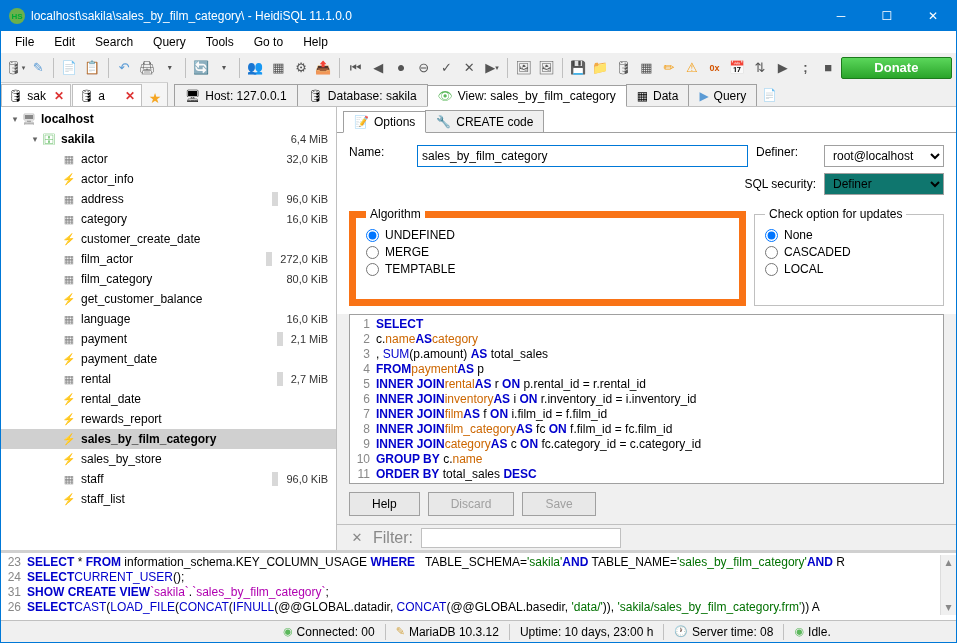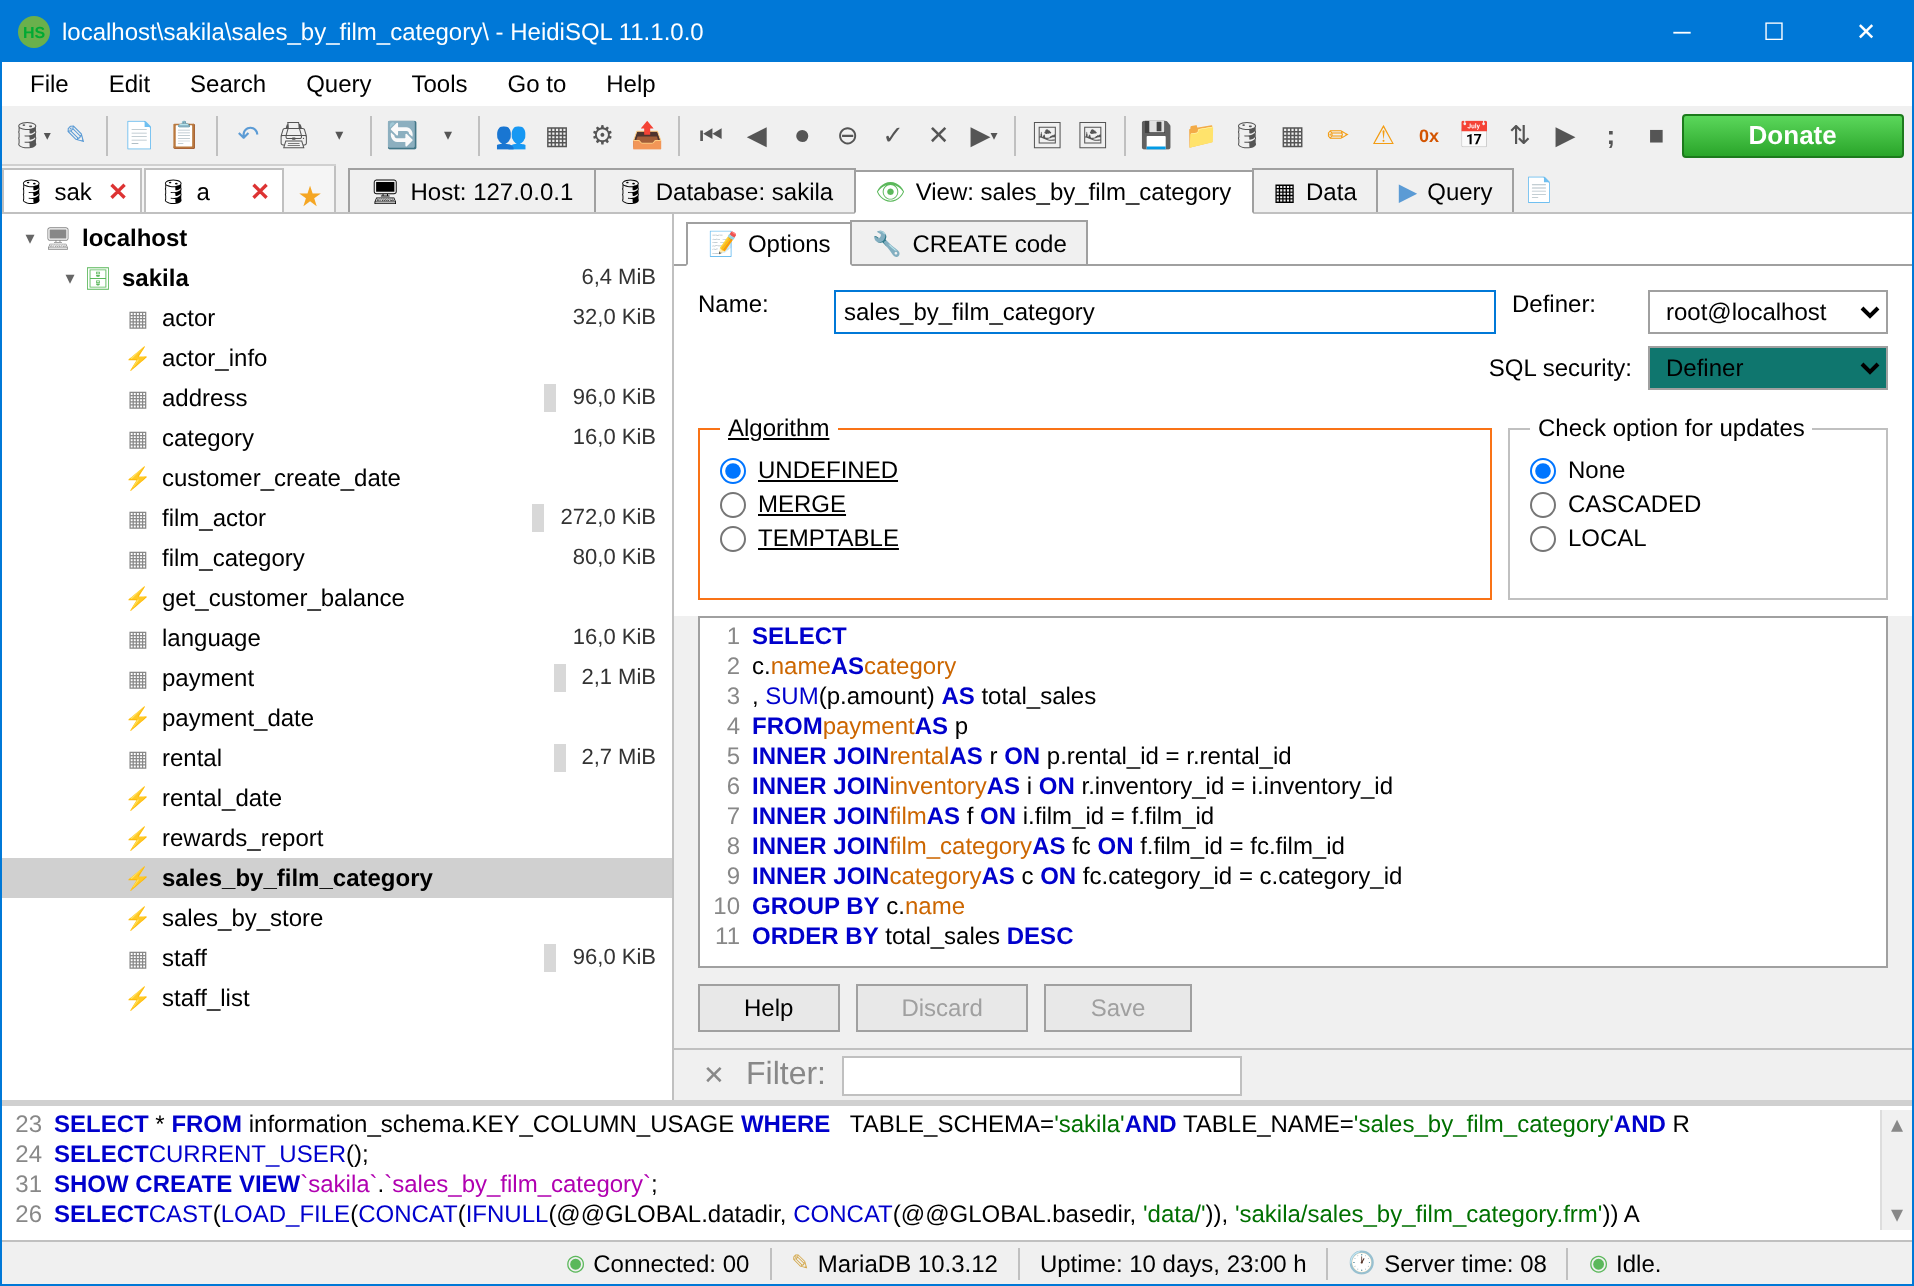--- a/index.html
+++ b/index.html
@@ -39,21 +39,21 @@
 .sub-tab { height: 22px; padding: 0 10px; display: flex; align-items: center; gap: 5px; border: 1px solid #a0a0a0; border-bottom: none; background: #f0f0f0; font-size: 12px; margin-right: -1px;}
 .sub-tab.active { background: #fff; border-bottom: 1px solid #fff; margin-bottom: -1px; z-index:1; }
 .form-area { background: #fff; padding: 12px 12px 0 12px; display: flex; flex-direction: column; }
 .form-row1 { display: flex; align-items: flex-start; gap: 8px; margin-bottom: 6px;}
 .form-row1 label { width: 60px; font-size: 12px;}
 .name-input { flex: 1; height: 22px; border: 1px solid #0078d7; padding: 0 4px; font-size: 12px; background:#fff;}
 .definer-lbl { width: 60px; font-size: 12px; }
 .combo { height: 22px; border: 1px solid #a0a0a0; background: #fff; font-size: 12px; padding: 0 4px; }
 .form-row2 { display: flex; justify-content: flex-end; align-items: center; gap: 8px; margin-bottom: 12px;}
 .fieldsets { display: flex; gap: 8px; margin-bottom: 8px;}
-fieldset.algo { flex: 1; border: 1px solid #f97316; padding: 4px 10px 20px 10px; text-decoration: underline; }
+fieldset.algo { flex: 1; border: 7px solid #f97316; padding: 4px 10px 20px 10px; }
 fieldset.check { width: 190px; border: 1px solid #c0c0c0; padding: 4px 10px 8px 10px; }
 fieldset legend { font-size: 12px; padding: 0 4px; }
 .radio-row { display: flex; align-items: center; gap: 6px; margin: 3px 0; font-size: 12px;}
 .radio-row input { width: 13px; height: 13px; }
 .code-editor { flex: 1; background: #fff; border: 1px solid #a0a0a0; margin: 0 12px 8px 12px; font-family: Consolas, monospace; font-size: 12px; padding: 2px 0; overflow: auto; line-height: 15px;}
 .code-line { display: flex; white-space: pre;}
 .ln { width: 26px; text-align: right; color: #888; padding-right: 6px; }
 .btn-row { display: flex; gap: 8px; padding: 0 12px 8px 12px; }
 .btn { height: 24px; padding: 0 22px; border: 1px solid #a0a0a0; background: #e8e8e8; font-size: 12px;}
 .btn:disabled { color: #a0a0a0; }

